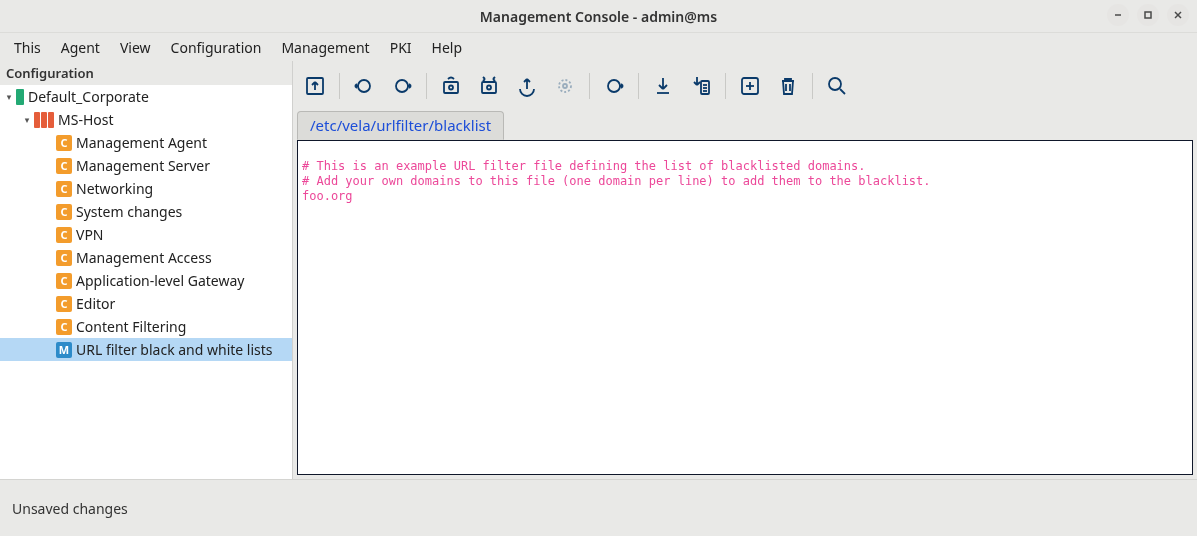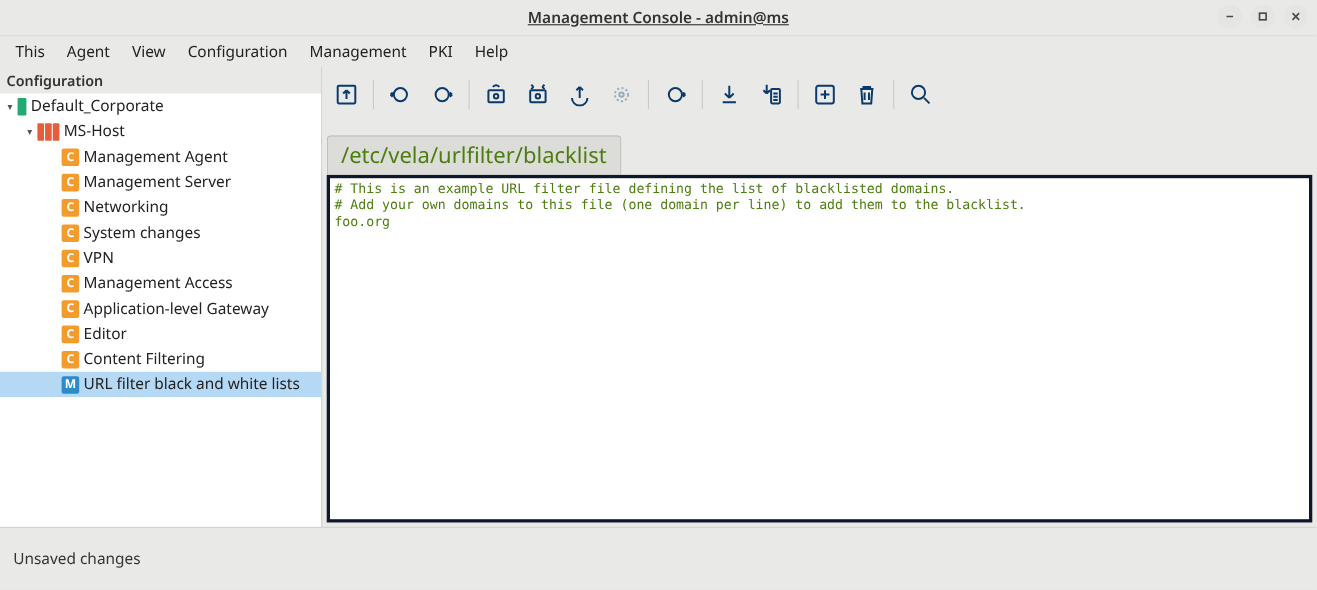--- a/index.html
+++ b/index.html
@@ -23,21 +23,20 @@
     height: 32px;
     display: flex;
     align-items: center;
     justify-content: center;
     position: relative;
     border-bottom: 1px solid #dcdcd9;
     background: #e9e9e7;
     font-size: 14px;
     font-weight: 600;
     color: #333;
-    text-decoration: underline;
   }
   .win-controls {
     position: absolute;
     right: 8px;
     top: 4px;
     display: flex;
     gap: 8px;
   }
   .win-btn {
     width: 22px;
@@ -169,44 +168,43 @@
   }
   .tabs {
     display: flex;
     align-items: flex-end;
     padding-left: 4px;
     gap: 0;
     background: #e9e9e7;
   }
   .tab {
     padding: 3px 12px 4px 12px;
-    font-size: 20px;
-    color: #4d7c0f;
+    font-size: 15px;
+    color: #1d4ed8;
     border: 1px solid transparent;
     cursor: pointer;
-    margin-top: 12px;
   }
   .tab.active {
     background: #dcdcd9;
     border: 1px solid #b9b9b6;
     border-bottom-color: #dcdcd9;
     border-radius: 4px 4px 0 0;
   }
   .editor {
     flex: 1;
     background: #ffffff;
-    border: 3px solid #0f172a;
+    border: 1px solid #0f172a;
     margin: 0 4px 4px 4px;
-    padding: 2px 4px;
+    padding: 18px 4px;
     font-family: "DejaVu Sans Mono", Menlo, Consolas, monospace;
     font-size: 12px;
     line-height: 15px;
     white-space: pre;
     overflow: auto;
-    color: #4d7c0f;
+    color: #ec4899;
   }
   .statusbar {
     height: 32px;
     display: flex;
     align-items: center;
     padding: 12px 12px;
     border-top: 1px solid #d4d4d1;
     background: #e9e9e7;
     font-size: 14px;
     color: #333;

